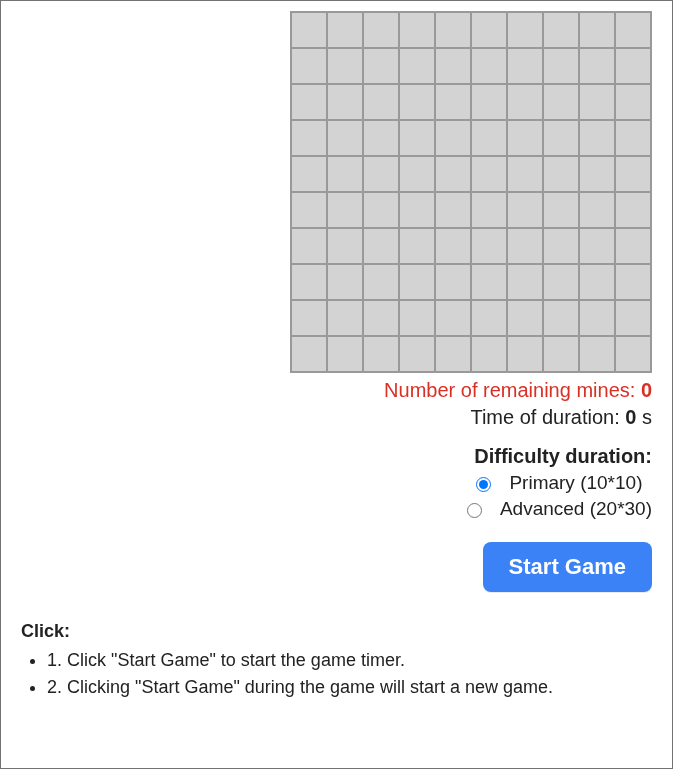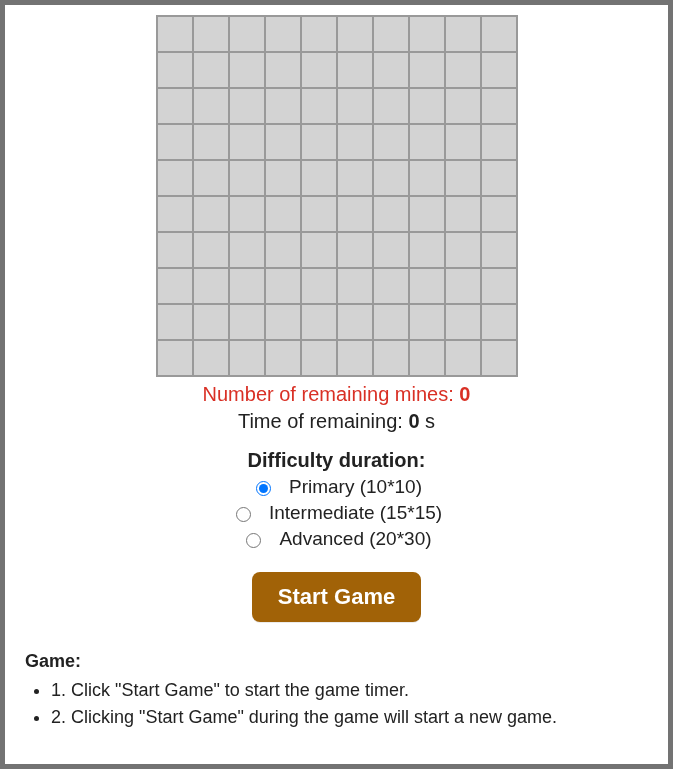--- a/index.html
+++ b/index.html
@@ -5,26 +5,26 @@
   html, body {
     margin: 0;
     padding: 0;
     font-family: "Segoe UI", Arial, sans-serif;
     color: #222;
     background: #fff;
   }
   .page {
     width: 673px;
     height: 769px;
-    border: 5px solid #737373;
+    border: 1px solid #737373;
     box-sizing: border-box;
     padding: 10px 20px 8px 20px;
     display: flex;
     flex-direction: column;
-    align-items: center;
+    align-items: flex-end;
   }
   .grid {
     display: grid;
     border: 1px solid #999;
   }
   .cell {
     background: #d3d3d3;
     border: 1px solid #999;
     box-sizing: border-box;
   }
@@ -58,21 +58,21 @@
     font-size: 19px;
     gap: 8px;
   }
   .radio-row input[type=radio]{
     width:15px;
     height:15px;
     margin-right:10px;
   }
   .start-btn {
     margin-top: 22px;
-    background: #a16207;
+    background: #3b82f6;
     color: #fff;
     border: none;
     border-radius: 8px;
     font-weight: bold;
     font-size: 22px;
     padding: 12px 26px;
     cursor: pointer;
     box-shadow: 0 1px 0 rgba(0,0,0,0.08);
   }
   .hint-block {
@@ -191,43 +191,39 @@
       <div class="cell"></div>
       <div class="cell"></div>
       <div class="cell"></div>
     </div>
 
   <div class="mines-line">
     <span>Number of remaining mines: </span><span class="b">0</span>
   </div>
 
   <div class="time-line">
-    <span>Time of remaining: </span><span class="b">0</span><span> s</span>
+    <span>Time of duration: </span><span class="b">0</span><span> s</span>
   </div>
 
   <div class="diff-label">Difficulty duration:</div>
 
   <div class="radio-group" id="radio-group">
       <label class="radio-row">
         <input type="radio" name="diff" checked="" style="">
         <span>Primary (10*10)</span>
       </label>
       <label class="radio-row">
         <input type="radio" name="diff" style="">
-        <span>Intermediate (15*15)</span>
-      </label>
-      <label class="radio-row">
-        <input type="radio" name="diff" style="">
         <span>Advanced (20*30)</span>
       </label>
     </div>
 
   <button class="start-btn">Start Game</button>
 
   <div class="hint-block">
-    <div class="hint-title">Game:</div>
+    <div class="hint-title">Click:</div>
     <ul id="hint-list">
         <li>1. Click "Start Game" to start the game timer.</li>
         <li>2. Clicking "Start Game" during the game will start a new game.</li>
       </ul>
   </div>
 
 </div>
 
 </body></html>

